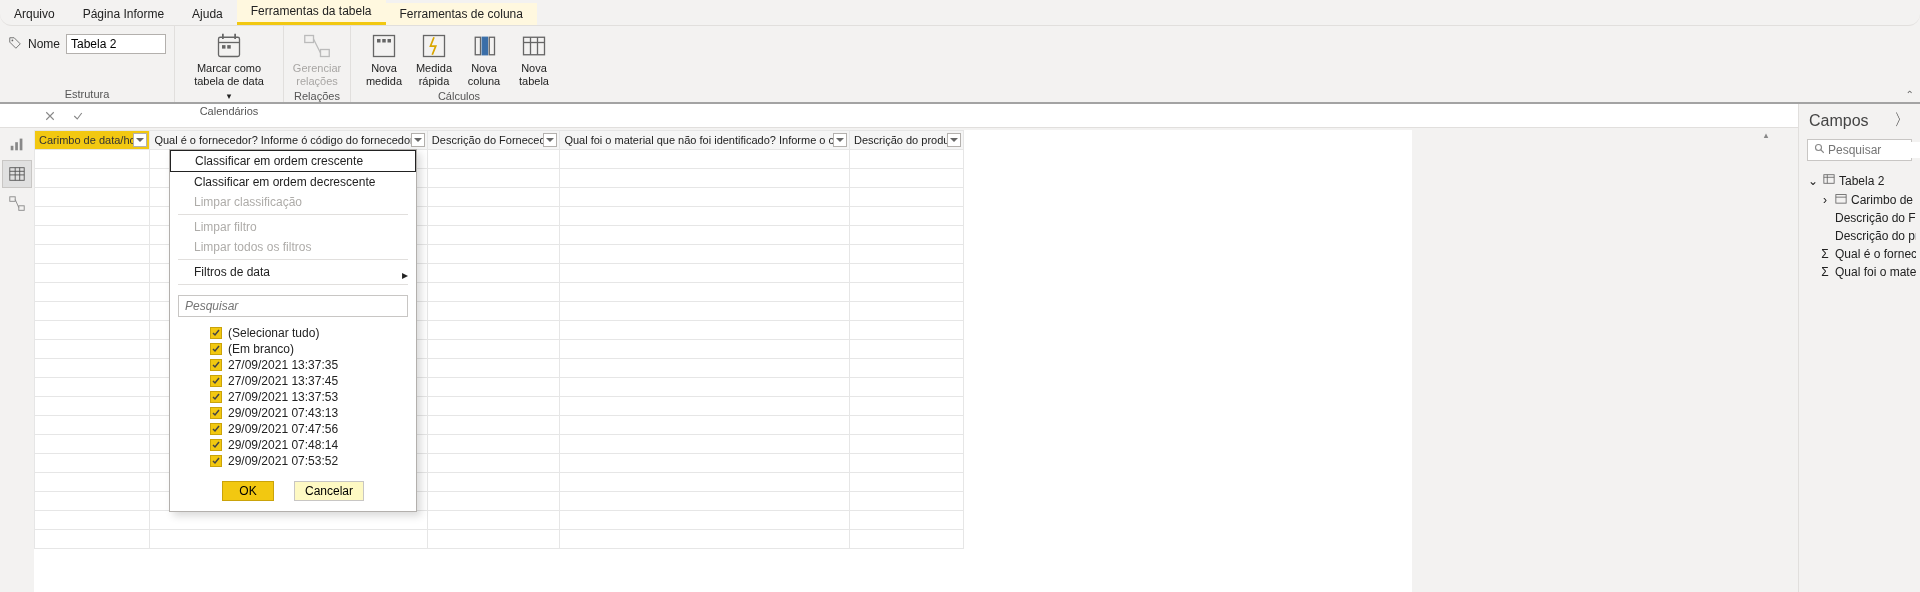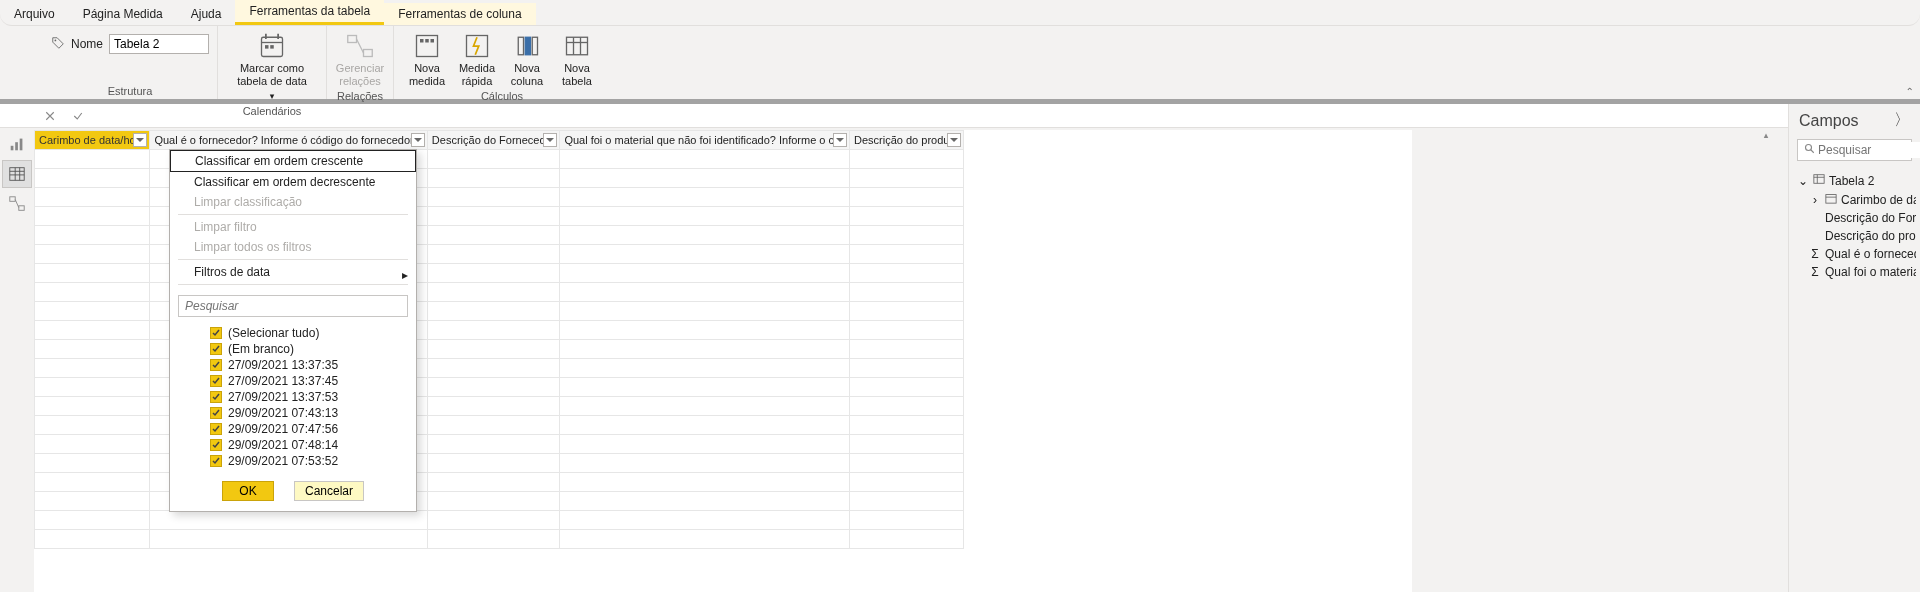--- a/index.html
+++ b/index.html
@@ -33,23 +33,22 @@
   }
   .ribbon-tabs .tab.active {
     border-bottom: 3px solid #f2c811;
     font-weight: normal;
   }
   
   .ribbon-body {
     display: flex;
     height: 78px;
     background: #f3f2f1;
-    border-bottom: 5px solid #a3a3a3;
+    border-bottom: 2px solid #a3a3a3;
     position: relative;
-    padding-left: 43px;
   }
   .ribbon-group {
     display: flex;
     flex-direction: column;
     align-items: center;
     padding: 4px 8px 0 8px;
     border-right: 1px solid #e1dfdd;
   }
   .ribbon-group.estrutura {
     width: 175px;
@@ -242,21 +241,21 @@
     background: #fef9c3;
     font-size: 12px;
     cursor: pointer;
   }
   .fbtn.primary { background: #f2c811; border-color: #caa30a; }
   
   .fields-panel {
     position: absolute;
     right: 0;
     top: 104px;
-    width: 132px;
+    width: 122px;
     bottom: 0;
     background: #f3f2f1;
     border-left: 1px solid #e1dfdd;
   }
   .fields-header {
     display: flex;
     align-items: center;
     justify-content: space-between;
     padding: 6px 10px 4px 10px;
     font-size: 16px;
@@ -300,21 +299,21 @@
     color: #888;
     font-size: 9px;
     display: flex; align-items:center; justify-content:center;
   }
 </style>
 </head>
 <body>
 
 <div class="ribbon-tabs">
   <div class="tab">Arquivo</div>
-  <div class="tab">Página Medida</div>
+  <div class="tab">Página Informe</div>
   <div class="tab">Ajuda</div>
   <div class="tab contextual active">Ferramentas da tabela</div>
   <div class="tab contextual">Ferramentas de coluna</div>
 </div>
 
 <div class="ribbon-body">
 
   <div class="ribbon-group estrutura">
     <div class="name-row">
       <span>

